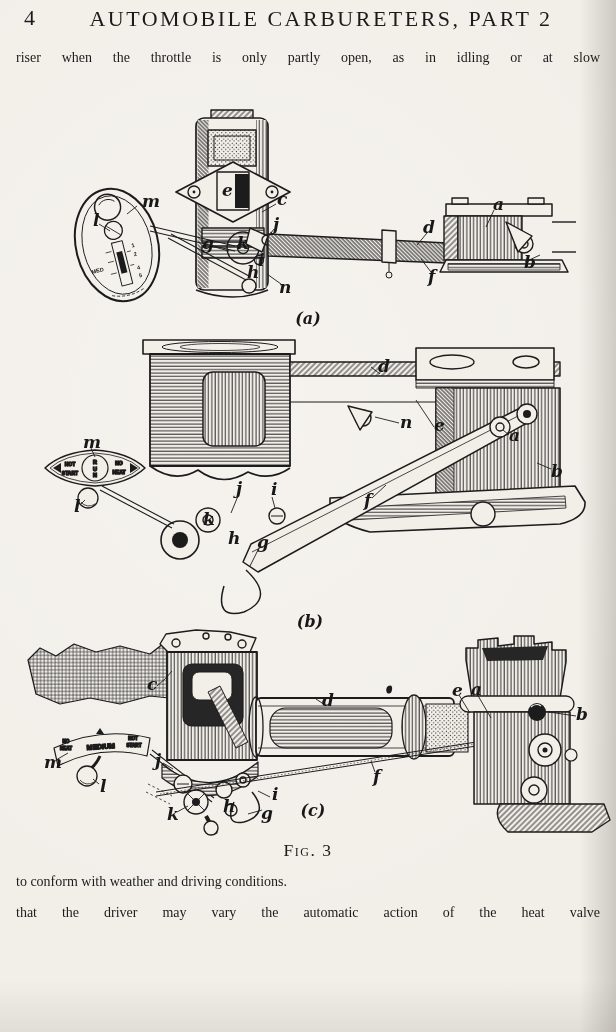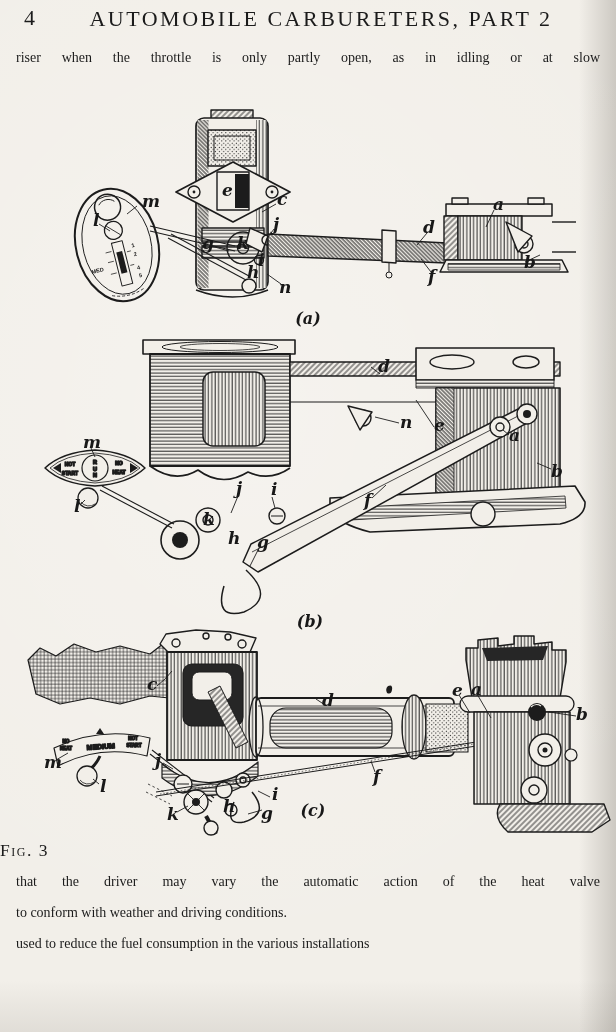--- a/index.html
+++ b/index.html
@@ -18,21 +18,21 @@
   .hdr-num{position:absolute;left:24px;top:5px;font-size:22px;}
   .hdr-title{position:absolute;left:0;top:6px;width:100%;text-align:center;
     font-size:22px;letter-spacing:2.5px;margin-left:13px;}
   .textblock{position:absolute;left:16px;width:584px;font-size:14px;line-height:31px;}
   .tb-top{top:42px;}
   .tb-bottom{top:866px;}
   .line{text-align:justify;text-align-last:justify;white-space:nowrap;}
   .line.last{text-align-last:left;white-space:normal;}
   .para-num{font-weight:bold;padding-right:10px;}
   .indent{padding-left:26px;}
-  .fig-caption-main{position:absolute;top:840px;left:0;width:100%;text-align:left;
+  .fig-caption-main{position:absolute;top:840px;left:0;width:100%;text-align:center;
     font-variant:small-caps;font-size:17.5px;letter-spacing:1.5px;}
   svg text{user-select:none;}
   .lbl{font-family:"DejaVu Serif", serif;font-style:italic;font-weight:bold;font-size:17px;fill:#181818;}
   .subcap{font-family:"DejaVu Serif", serif;font-style:italic;font-weight:bold;font-size:16px;fill:#181818;}
   .tiny{font-family:"Liberation Sans", sans-serif;font-weight:bold;fill:#181818;}
 </style>
 </head>
 <body>
 
 <div class="paper-shade"></div>
@@ -338,16 +338,15 @@
     <text class="lbl" x="452" y="596">e</text>
     <text class="lbl" x="471" y="595">a</text>
     <text class="lbl" x="576" y="620">b</text>
     <text class="subcap" x="313" y="716" text-anchor="middle">(c)</text>
   </g>
 </svg>
 
 <div class="fig-caption-main">Fig. 3</div>
 
 <div class="textblock tb-bottom">
+  <div class="line last">to conform with weather and driving conditions.</div>
   <div class="line">that the driver may vary the automatic action of the heat valve</div>
-  <div class="line last">to conform with weather and driving conditions.</div>
-  <div class="line last">used to reduce the fuel consumption in the various installations</div>
 </div>
 
 </body></html>

